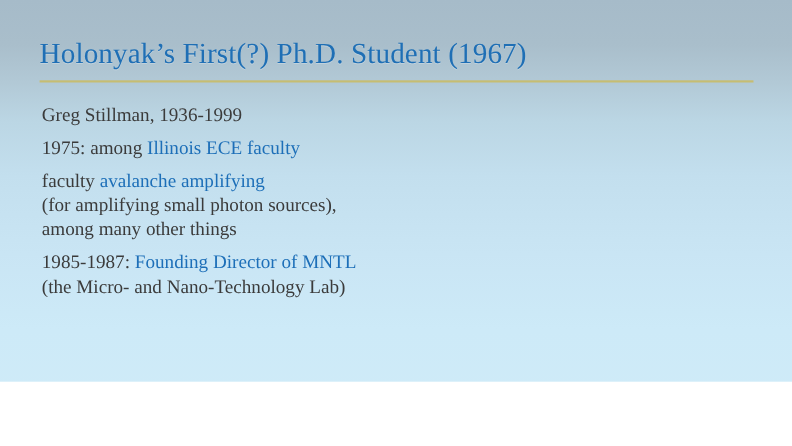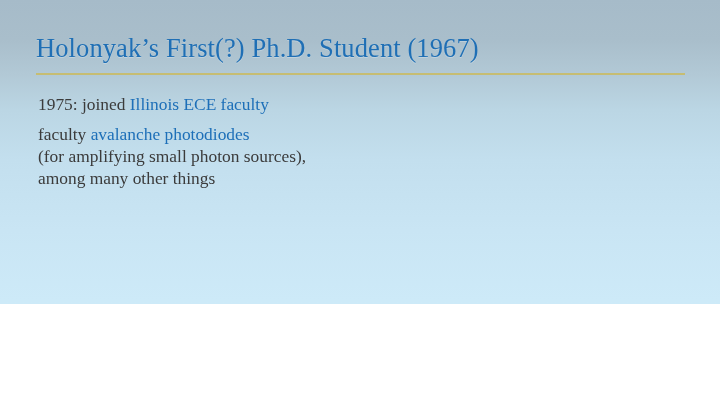--- a/index.html
+++ b/index.html
@@ -8,21 +8,21 @@
   }
   body {
     width: 720px;
     height: 405px;
     overflow: hidden;
     font-family: "Liberation Serif", "DejaVu Serif", serif;
   }
   .slide {
     position: relative;
     width: 720px;
-    height: 304px;
+    height: 347px;
     box-sizing: border-box;
     background: linear-gradient(to bottom,
         #a6bbc9 0px,
         #a9becb 40px,
         #b2c9d6 75px,
         #bbd6e4 110px,
         #c3dfee 160px,
         #c9e5f4 230px,
         #cdeaf8 300px,
         #cfebf8 372px);
@@ -97,24 +97,27 @@
 <body>
 
 <div class="slide">
 
   <div class="title-block">
     <h1 class="slide-title">Holonyak’s First(?) Ph.D. Student (1967)</h1>
   </div>
   <div class="title-rule"></div>
 
   <div class="body-block">
-    <p class="para"><span>1975: joined </span><span class="hl">Illinois ECE faculty</span></p>
-    <p class="para"><span>faculty </span><span class="hl">avalanche photodiodes</span><span>
+    <p class="para"><span>Greg Stillman, 1936-1999</span></p>
+    <p class="para"><span>1975: among </span><span class="hl">Illinois ECE faculty</span></p>
+    <p class="para"><span>faculty </span><span class="hl">avalanche amplifying</span><span>
 (for amplifying small photon sources),
 among many other things</span></p>
+    <p class="para"><span>1985-1987: </span><span class="hl">Founding Director of MNTL</span><span>
+(the Micro- and Nano-Technology Lab)</span></p>
   </div>
 
   <div class="footer-bar"></div>
   <div class="footer-area">
     
     
     
   </div>
 
 </div>

